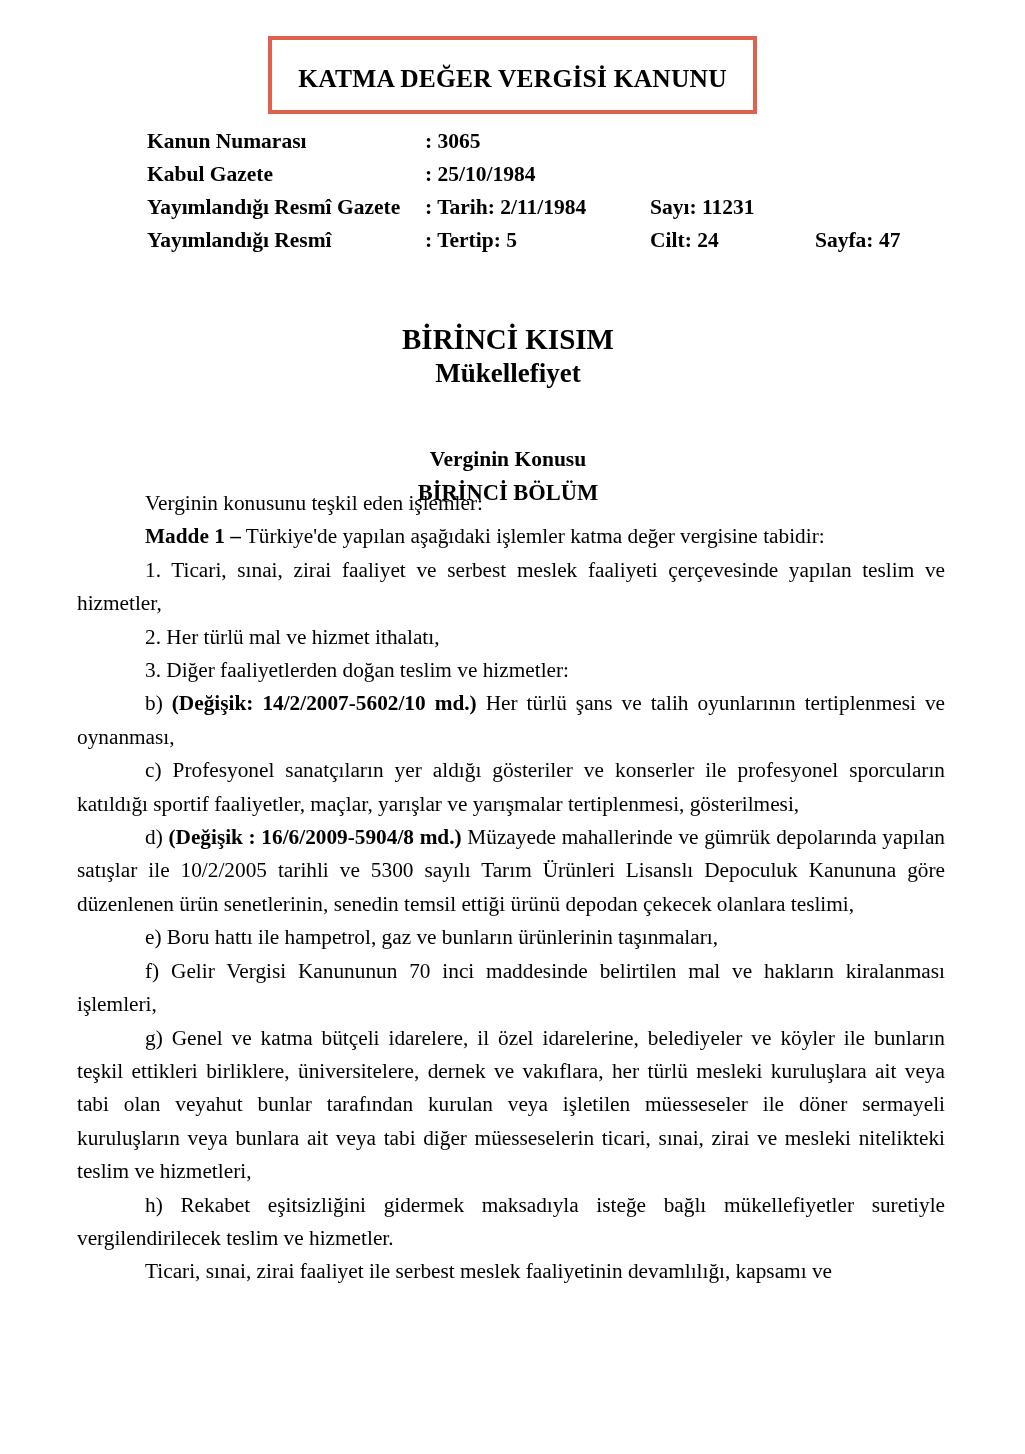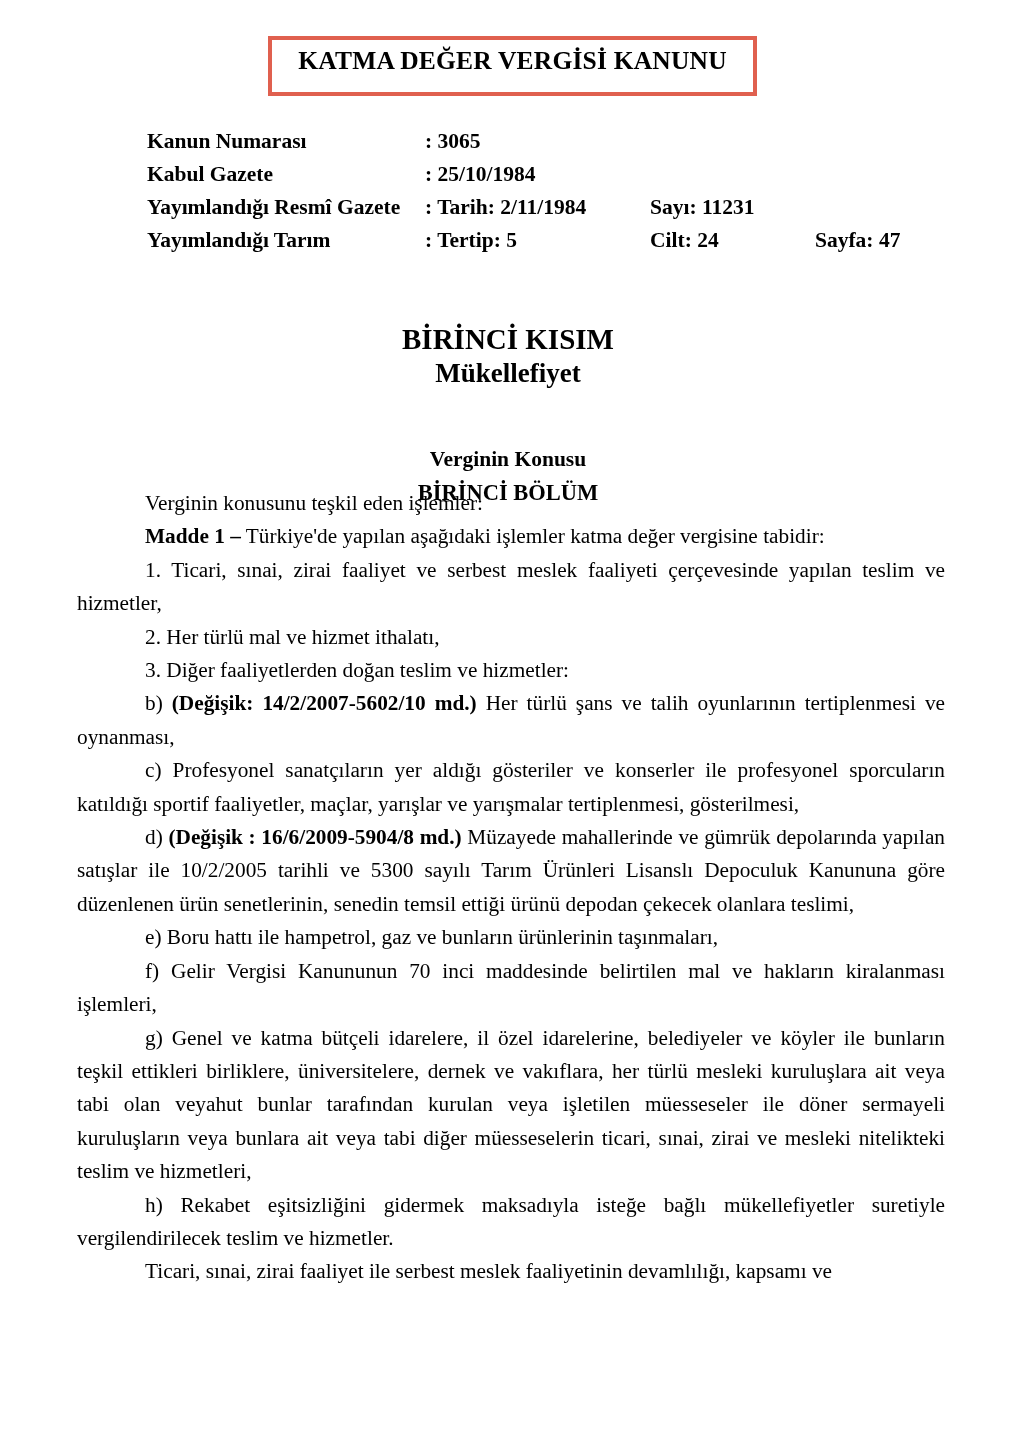--- a/index.html
+++ b/index.html
@@ -29,21 +29,21 @@
     position: absolute;
     top: 36px;
     left: 0;
     width: 1025px;
     text-align: center;
   }
   .title-box {
     display: inline-block;
     border: 4px solid #e0604f;
     background: #ffffff;
-    padding: 8px 26px 17px 26px;
+    padding: 26px 26px 17px 26px;
     box-sizing: border-box;
     min-width: 432px;
   }
   .title-text {
     font-size: 25.5px;
     font-weight: bold;
     letter-spacing: 0.2px;
     line-height: 1.05;
     white-space: nowrap;
   }
@@ -151,21 +151,21 @@
     </div>
 
     <div class="meta-row">
       <span class="meta-label">Yayımlandığı Resmî Gazete</span>
       <span class="meta-c2">: Tarih: 2/11/1984</span>
       <span class="meta-c3">Sayı: 11231</span>
       <span class="meta-c4"></span>
     </div>
 
     <div class="meta-row">
-      <span class="meta-label">Yayımlandığı Tarım</span>
+      <span class="meta-label">Yayımlandığı Resmî</span>
       <span class="meta-c2">: Tertip: 5</span>
       <span class="meta-c3">Cilt: 24</span>
       <span class="meta-c4">Sayfa: 47</span>
     </div>
 
   </div>
 
   <div class="headings">
     <div class="h-center h-kisim">BİRİNCİ KISIM</div>
     <div class="h-center h-kisim-sub">Mükellefiyet</div>

